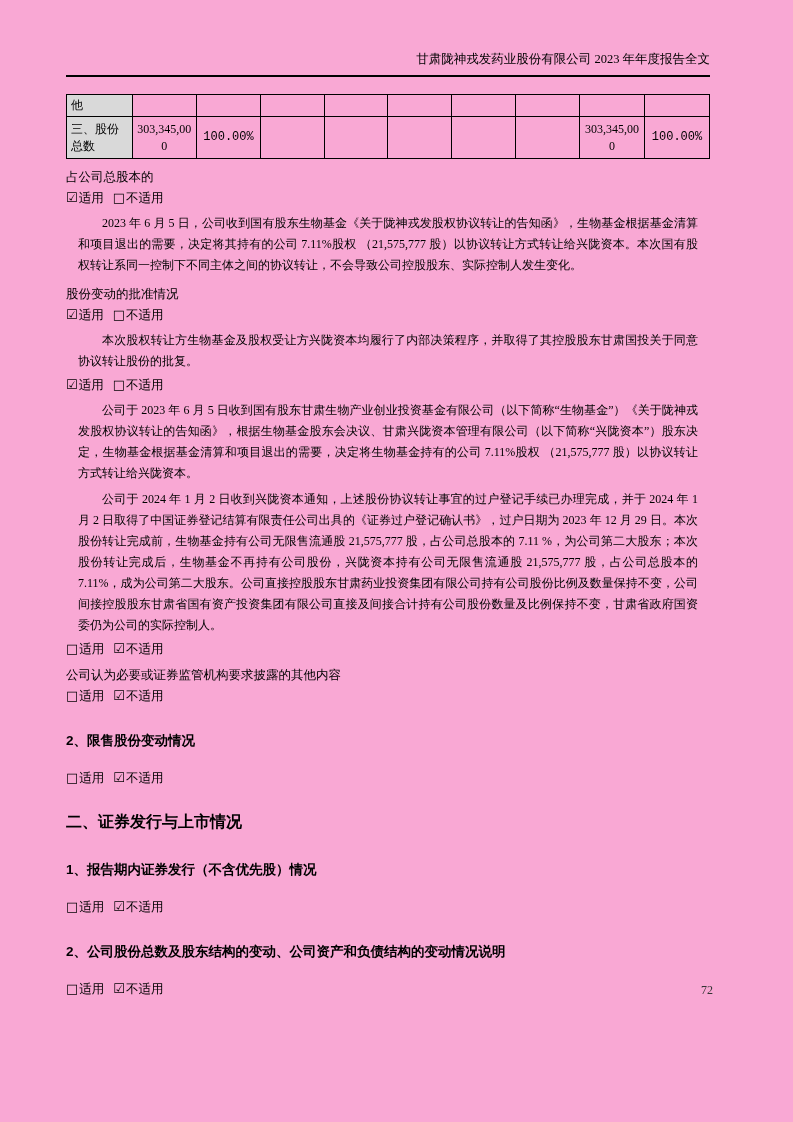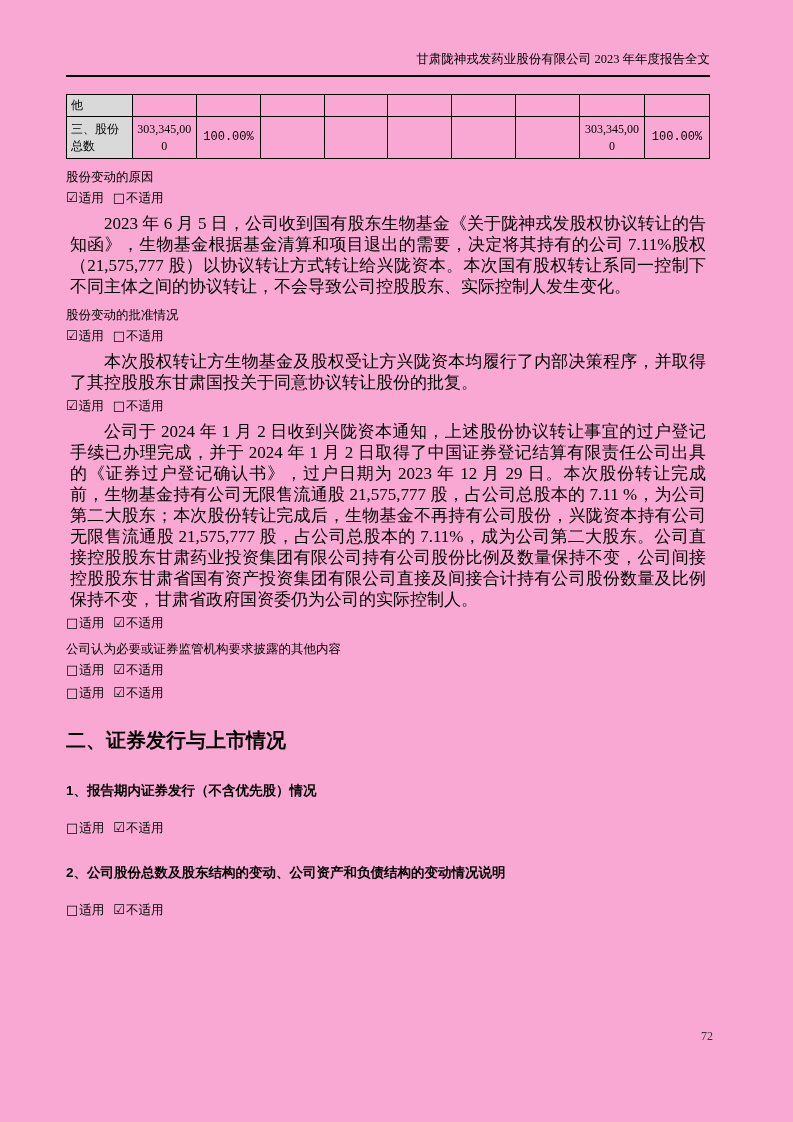--- a/index.html
+++ b/index.html
@@ -66,41 +66,41 @@
     margin: 5px 0 7px;
   }
   .cb-glyph {
     font-family: "DejaVu Sans", sans-serif;
     font-size: 13px;
     margin-right: 1px;
   }
   .cb-pair { white-space: nowrap; }
   .cb-gap { display: inline-block; width: 9px; }
   .para {
-    font-size: 17px;
+    font-size: 12px;
     line-height: 21px;
     text-align: justify;
     text-indent: 2em;
-    margin: 5px 4px;
+    margin: 5px 12px;
   }
   .h3 {
     font-family: "Liberation Sans", "DejaVu Sans", sans-serif;
     font-size: 13.5px;
     font-weight: bold;
     margin: 28px 0 20px;
   }
   .h2 {
     font-family: "Liberation Sans", "DejaVu Sans", sans-serif;
-    font-size: 20px;
+    font-size: 16px;
     font-weight: bold;
     margin: 26px 0 20px;
   }
   .page-number {
     position: absolute;
-    top: 1029px;
+    top: 983px;
     right: 80px;
     font-size: 12px;
     color: #333333;
   }
 </style>
 </head>
 <body>
 
 <div class="page">
 
@@ -142,46 +142,48 @@
       <td></td>
       <td></td>
       <td></td>
       <td></td>
       <td class="num-cell">303,345,000</td>
       <td class="pct-cell">100.00%</td>
     </tr>
   </tbody>
     </table>
 
-  <div class="doc-label">股份变动的原因</div>
+  <div class="doc-label">占公司总股本的</div>
   <div class="cbline">
     <span class="cb-pair"><span class="cb-glyph">☑</span><span>适用</span></span><span class="cb-gap"></span><span class="cb-pair"><span class="cb-glyph">□</span><span>不适用</span></span>
   </div>
   <div class="para">2023 年 6 月 5 日，公司收到国有股东生物基金《关于陇神戎发股权协议转让的告知函》，生物基金根据基金清算和项目退出的需要，决定将其持有的公司 7.11%股权 （21,575,777 股）以协议转让方式转让给兴陇资本。本次国有股权转让系同一控制下不同主体之间的协议转让，不会导致公司控股股东、实际控制人发生变化。</div>
 
   <div class="doc-label">股份变动的批准情况</div>
   <div class="cbline">
     <span class="cb-pair"><span class="cb-glyph">☑</span><span>适用</span></span><span class="cb-gap"></span><span class="cb-pair"><span class="cb-glyph">□</span><span>不适用</span></span>
   </div>
   <div class="para">本次股权转让方生物基金及股权受让方兴陇资本均履行了内部决策程序，并取得了其控股股东甘肃国投关于同意协议转让股份的批复。</div>
 
   <div class="cbline">
     <span class="cb-pair"><span class="cb-glyph">☑</span><span>适用</span></span><span class="cb-gap"></span><span class="cb-pair"><span class="cb-glyph">□</span><span>不适用</span></span>
   </div>
+  <div class="para">公司于 2023 年 6 月 5 日收到国有股东甘肃生物产业创业投资基金有限公司（以下简称“生物基金”）《关于陇神戎发股权协议转让的告知函》，根据生物基金股东会决议、甘肃兴陇资本管理有限公司（以下简称“兴陇资本”）股东决定，生物基金根据基金清算和项目退出的需要，决定将生物基金持有的公司 7.11%股权 （21,575,777 股）以协议转让方式转让给兴陇资本。</div>
   <div class="para">公司于 2024 年 1 月 2 日收到兴陇资本通知，上述股份协议转让事宜的过户登记手续已办理完成，并于 2024 年 1 月 2 日取得了中国证券登记结算有限责任公司出具的《证券过户登记确认书》，过户日期为 2023 年 12 月 29 日。本次股份转让完成前，生物基金持有公司无限售流通股 21,575,777 股，占公司总股本的 7.11 %，为公司第二大股东；本次股份转让完成后，生物基金不再持有公司股份，兴陇资本持有公司无限售流通股 21,575,777 股，占公司总股本的 7.11%，成为公司第二大股东。公司直接控股股东甘肃药业投资集团有限公司持有公司股份比例及数量保持不变，公司间接控股股东甘肃省国有资产投资集团有限公司直接及间接合计持有公司股份数量及比例保持不变，甘肃省政府国资委仍为公司的实际控制人。</div>
 
   <div class="cbline">
     <span class="cb-pair"><span class="cb-glyph">□</span><span>适用</span></span><span class="cb-gap"></span><span class="cb-pair"><span class="cb-glyph">☑</span><span>不适用</span></span>
   </div>
 
   <div class="doc-label">公司认为必要或证券监管机构要求披露的其他内容</div>
   <div class="cbline">
     <span class="cb-pair"><span class="cb-glyph">□</span><span>适用</span></span><span class="cb-gap"></span><span class="cb-pair"><span class="cb-glyph">☑</span><span>不适用</span></span>
   </div>
 
+  <div class="h3">2、限售股份变动情况</div>
   <div class="cbline">
     <span class="cb-pair"><span class="cb-glyph">□</span><span>适用</span></span><span class="cb-gap"></span><span class="cb-pair"><span class="cb-glyph">☑</span><span>不适用</span></span>
   </div>
 
   <div class="h2">二、证券发行与上市情况</div>
 
   <div class="h3">1、报告期内证券发行（不含优先股）情况</div>
   <div class="cbline">
     <span class="cb-pair"><span class="cb-glyph">□</span><span>适用</span></span><span class="cb-gap"></span><span class="cb-pair"><span class="cb-glyph">☑</span><span>不适用</span></span>
   </div>

